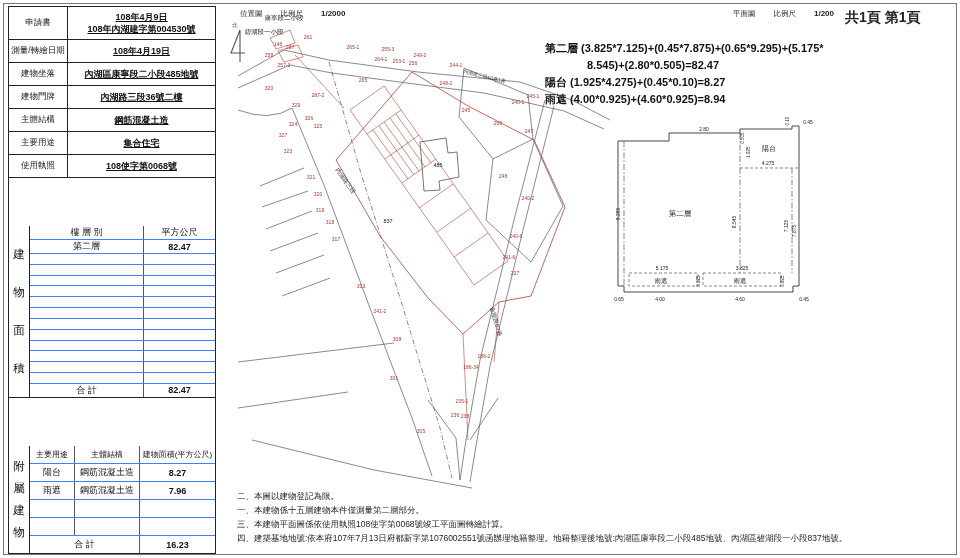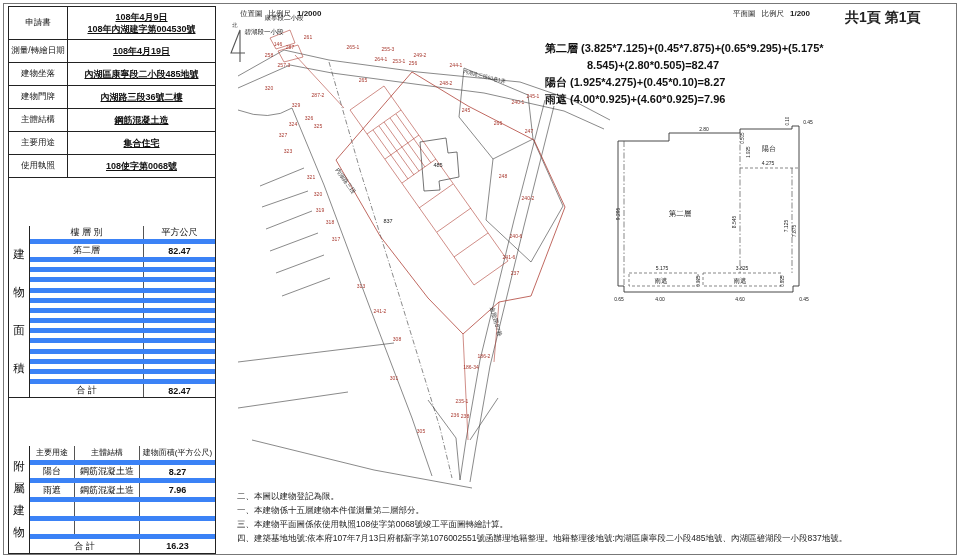--- a/index.html
+++ b/index.html
@@ -15,34 +15,34 @@
   .irow .lbl{width:56px;border-right:1px solid #222;display:flex;align-items:center;justify-content:center;
              text-align:center;padding:1px;font-size:8.5px;}
   .irow .val{flex:1;display:flex;align-items:center;justify-content:center;text-align:center;
              white-space:pre-line;line-height:1.35;font-weight:700;text-decoration:underline;}
   .section{display:flex;border-bottom:1px solid #222;}
   .area-section{flex:1;}
   .annex-section{height:107px;flex:0 0 auto;border-bottom:none;}
   .side{width:20px;border-right:1px solid #222;display:flex;flex-direction:column;
         justify-content:space-around;align-items:center;font-size:11.5px;padding:10px 0;}
   .grid{flex:1;display:flex;flex-direction:column;}
-  .arow,.xrow{flex:1;display:flex;border-bottom:5px solid #3b82f6;align-items:stretch;}
+  .arow,.xrow{flex:1;display:flex;border-bottom:1px solid #3b82f6;align-items:stretch;}
   .grid .arow:last-child,.grid .xrow:last-child{border-bottom:none;}
   .arow>div,.xrow>div{display:flex;align-items:center;justify-content:center;}
   .arow .c1{flex:1.6;border-right:1px solid #555;}
   .arow .c2{flex:1;}
   .xrow .x1{width:44px;border-right:1px solid #555;}
   .xrow .x2{width:64px;border-right:1px solid #555;}
   .xrow .x3{flex:1;}
   .xrow .x12{width:109px;border-right:1px solid #555;}
   .xrow.head{font-size:8px;}
   .num{font-weight:700;}
 
   
-  .scale-head{position:absolute;top:9px;font-size:7.5px;color:#222;display:flex;gap:6px;align-items:baseline;}
+  .scale-head{position:absolute;top:9px;font-size:7.5px;color:#222;display:flex;gap:18px;align-items:baseline;}
   .scale-head .bold{font-weight:700;font-size:8px;}
   #loc-head{left:240px;}
   #plan-head{left:733px;}
   .page-info{position:absolute;left:845px;top:9px;font-size:14px;font-weight:700;color:#222;}
 
   
   .formula{position:absolute;left:545px;top:40px;width:412px;font-size:11px;font-weight:600;
            color:#111;line-height:17px;letter-spacing:0;}
   .formula .indent{padding-left:42px;}
 
@@ -360,21 +360,21 @@
       <text x="7" y="191" font-size="5" fill="#222222" text-anchor="middle">0.65</text>
       <text x="48" y="191" font-size="5" fill="#222222" text-anchor="middle">4.00</text>
       <text x="128" y="191" font-size="5" fill="#222222" text-anchor="middle">4.60</text>
       <text x="192" y="191" font-size="5" fill="#222222" text-anchor="middle">0.45</text>
     </svg>
 
   <div class="formula" id="formula">
       <div class="">第二層 (3.825*7.125)+(0.45*7.875)+(0.65*9.295)+(5.175*</div>
       <div class="indent">8.545)+(2.80*0.505)=82.47</div>
       <div class="">陽台 (1.925*4.275)+(0.45*0.10)=8.27</div>
-      <div class="">雨遮 (4.00*0.925)+(4.60*0.925)=7.96</div>
+      <div class="">雨遮 (4.00*0.925)+(4.60*0.925)=8.94</div>
     </div>
 
   <div class="notes" id="notes">
       <div class="">二、本圖以建物登記為限。</div>
       <div class="">一、本建物係十五層建物本件僅測量第二層部分。</div>
       <div class="">三、本建物平面圖係依使用執照108使字第0068號竣工平面圖轉繪計算。</div>
       <div class="">四、建築基地地號:依本府107年7月13日府都新字第1076002551號函辦理地籍整理。地籍整理後地號:內湖區康寧段二小段485地號、內湖區碧湖段一小段837地號。</div>
     </div>
 </div>
 

